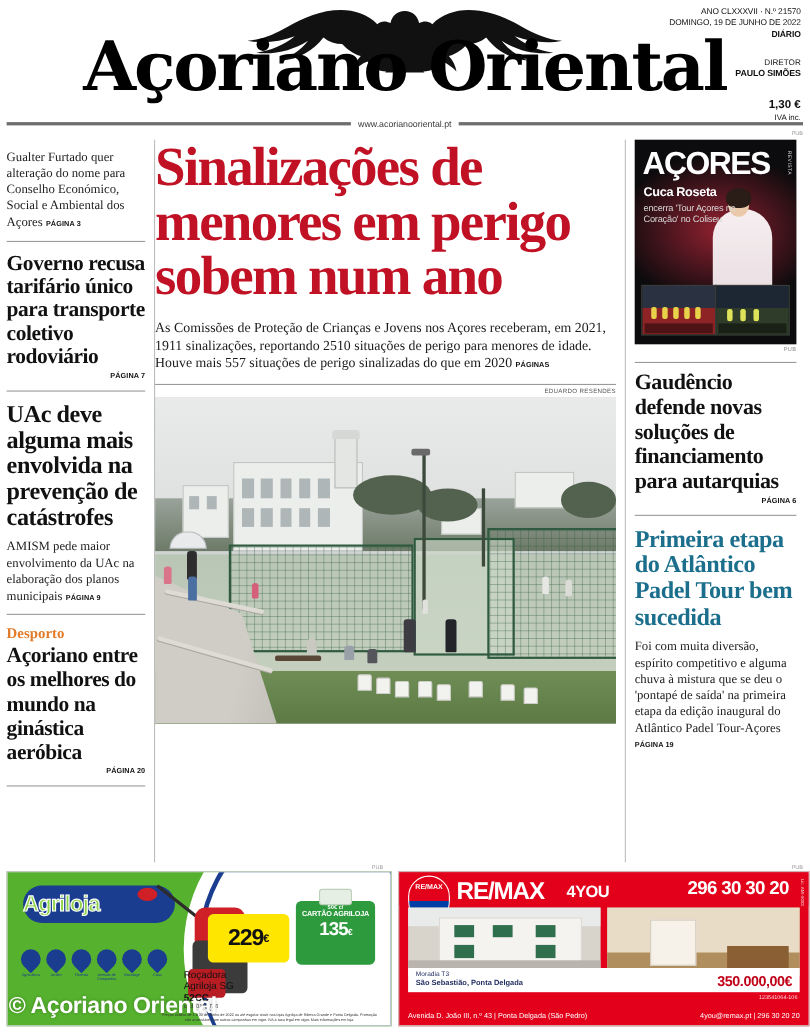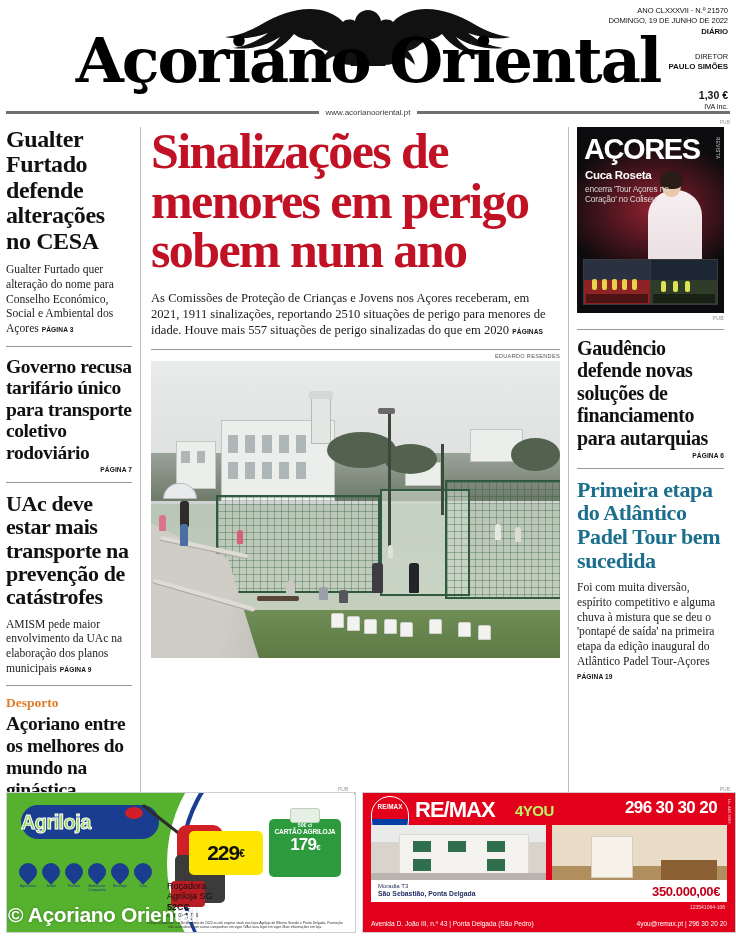--- a/index.html
+++ b/index.html
@@ -106,21 +106,21 @@
     top: 127px;
     width: 724px;
     height: 657px;
     display: grid;
     grid-template-columns: 134px 428px 156px;
     gap: 0;
   }
 
   .col { position: relative; }
   .col-left { padding-right: 8px; }
-  .col-mid  { border-left: 1px solid #bdbdbd; padding-left: 10px; padding-right: 8px; }
+  .col-mid  { border-left: 1px solid #bdbdbd; padding-right: 8px; }
   .col-right{ border-left: 1px solid #bdbdbd; padding-left: 8px; }
 
   .hr-thin { height: 1px; background: #9a9a9a; margin: 9px 0 9px 0; }
   .hr-thin.tight { margin: 8px 0 7px 0; }
 
   .hl {
     font-family: "Liberation Serif", serif;
     font-weight: bold;
     color: #111;
     line-height: 1.06;
@@ -389,21 +389,21 @@
   .rm-b-bot { position:absolute; left:0; top:23px; width:38px; height:20px;
               background:#003da5; border-radius:0 0 19px 19px; border:1px solid #fff; border-top:none; }
   .rm-b-lbl { position:absolute; left:0; top:7px; width:38px; text-align:center;
               font-family:"Liberation Sans",sans-serif; font-size:6.4px; font-weight:bold; color:#fff; }
   .rm-b-basket { position:absolute; left:14px; top:43px; width:10px; height:5px; background:#fff; }
   .rm-logo { position:absolute; left:52px; top:4px;
              font-family:"Liberation Sans",sans-serif; font-weight:bold;
              font-size:22px; color:#fff; letter-spacing:-1px; }
   .rm-4you { position:absolute; left:152px; top:9px;
              font-family:"Liberation Sans",sans-serif; font-weight:bold;
-             font-size:15px; color:#bef264; letter-spacing:-0.5px; }
+             font-size:15px; color:#ffffff; letter-spacing:-0.5px; }
   .rm-phone { position:absolute; right:18px; top:5px;
               font-family:"Liberation Sans",sans-serif; font-weight:bold;
               font-size:17px; color:#fff; letter-spacing:-0.6px; }
   .rm-ref-side { position:absolute; right:3px; top:6px;
                  font-family:"Liberation Sans",sans-serif; font-size:4px; color:#f7c9cd;
                  writing-mode: vertical-rl; }
   .rm-photos { position:absolute; left:8px; top:32px; right:8px; height:62px;
                display:grid; grid-template-columns: 1fr 1fr; gap:6px; }
   .rm-ph { position:relative; overflow:hidden; background:#d8d4cc; }
   .rm-ph .h-sky { position:absolute; left:0;top:0;width:100%;height:28%;background:#e9eaea; }
@@ -487,38 +487,37 @@
     </div>
   </div>
 
   <div class="pub-top-right">PUB</div>
 
   <div class="body-grid">
 
     <div class="col col-left">
 
       <div>
-        <div class="hl hl-left">Gualter Furtado defende alterações no CESA</div>
         <div class="lead">
           <span>Gualter Furtado quer alteração do nome para Conselho Económico, Social e Ambiental dos Açores</span>
           <span class="pag">PÁGINA 3</span>
         </div>
       </div>
 
       <div class="hr-thin"></div>
 
       <div>
         <div class="hl hl-left-2">Governo recusa tarifário único para transporte coletivo rodoviário</div>
         <span class="pag pag-right">PÁGINA 7</span>
       </div>
 
       <div class="hr-thin"></div>
 
       <div>
-        <div class="hl hl-left-3">UAc deve estar mais transporte na prevenção de catástrofes</div>
+        <div class="hl hl-left-3">UAc deve alguma mais envolvida na prevenção de catástrofes</div>
         <div class="lead">
           <span>AMISM pede maior envolvimento da UAc na elaboração dos planos municipais</span>
           <span class="pag">PÁGINA 9</span>
         </div>
       </div>
 
       <div class="hr-thin"></div>
 
       <div>
         <div class="kicker">Desporto</div>
@@ -727,21 +726,21 @@
       <div class="price-box">
         <b>229</b>
           <i>€</i>
       </div>
 
       <div class="card-box">
         <div class="card-chip"></div>
         <div class="c1">50€ c/</div>
         <div class="c2">CARTÃO AGRILOJA</div>
         <div class="c3">
-          <span>179</span><em>€</em>
+          <span>135</span><em>€</em>
         </div>
       </div>
 
       <div class="agri-prod">
         <div class="p1">Roçadora</div>
         <div class="p1">Agriloja SG</div>
         <div class="p2">52CC</div>
         <div class="p3">cód. 0151726</div>
       </div>
 

